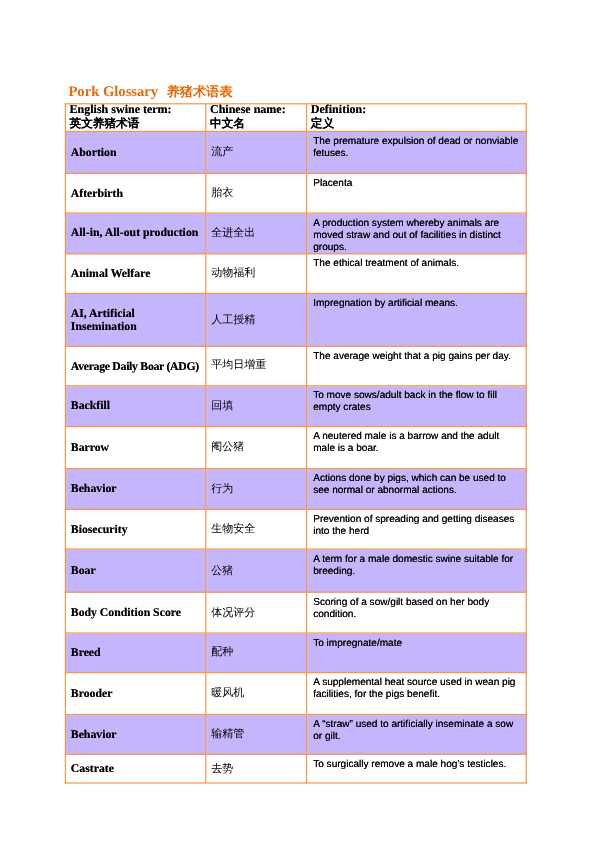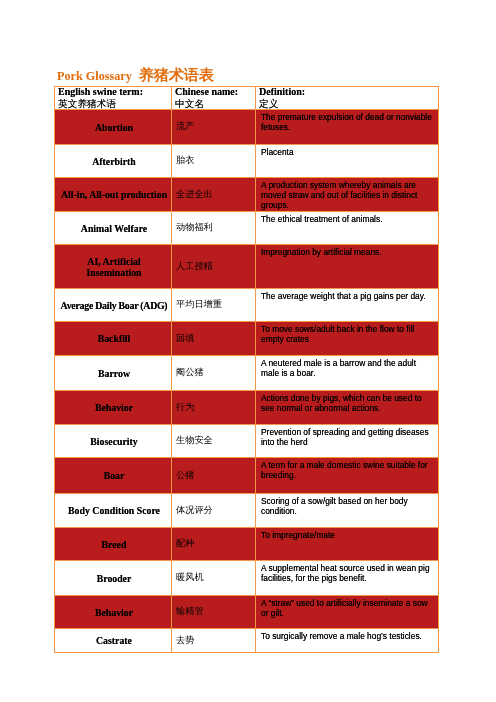--- a/index.html
+++ b/index.html
@@ -3,36 +3,36 @@
 <meta charset="utf-8">
 <title>Pork Glossary</title>
 <style>
   html,body{margin:0;padding:0;background:#ffffff;}
   body{width:496px;height:702px;overflow:hidden;font-family:"Liberation Serif",serif;
        -webkit-font-smoothing:antialiased;}
   .page{position:relative;width:496px;height:702px;background:#fff;}
 
   .title{position:absolute;left:57px;top:70px;font-family:"Liberation Serif",serif;
          font-weight:bold;font-size:12.2px;color:#E36C0A;white-space:nowrap;line-height:13px;}
-  .title .cn{font-weight:bold;font-size:15px;font-family:Liberation Mono, monospace;margin-left:4px;text-align:center;}
+  .title .cn{font-weight:bold;font-size:11px;font-family:Liberation Mono, monospace;margin-left:4px;text-align:center;}
 
   table.gloss{position:absolute;left:54px;top:86px;width:384px;border-collapse:collapse;
               table-layout:fixed;}
   table.gloss td{border:1px solid #F79646;padding:0;vertical-align:middle;}
 
   table.gloss td.hdrcell{vertical-align:top;}
   .hdrline{font-family:"Liberation Serif",serif;font-weight:bold;font-size:10px;
            color:#000;line-height:10.5px;padding-left:3px;text-shadow:0 0 0.3px rgba(0,0,0,0.7);}
-  .hdrline.cnline{font-family:"Liberation Serif",serif;font-weight:normal;font-size:9.7px;line-height:11.5px;}
+  .hdrline.cnline{font-family:"Liberation Serif",serif;font-weight:bold;font-size:9.7px;line-height:11.5px;}
 
-  tr.shade > td{background:#b91c1c;}
+  tr.shade > td{background:#c4b5fd;}
   tr.plain > td{background:#ffffff;}
 
   table.gloss td.term{font-family:"Liberation Serif",serif;font-weight:bold;font-size:9.8px;color:#000;
-          padding:0 2px 0 4px;line-height:11px;white-space:nowrap;text-shadow:0 0 0.3px rgba(0,0,0,0.7);text-align:center;}
+          padding:0 2px 0 4px;line-height:11px;white-space:nowrap;text-shadow:0 0 0.3px rgba(0,0,0,0.7);}
   table.gloss td.term.tight{letter-spacing:-0.24px;}
   table.gloss td.cn{font-family:"Liberation Serif",serif;font-size:9.2px;color:#000;padding:0 2px 1px 4px;
         line-height:11px;}
   table.gloss td.def{font-family:"Liberation Sans",sans-serif;font-size:8.4px;color:#000;
          padding:2px 4px 0 5px;vertical-align:top;line-height:10px;text-shadow:0 0 0.35px rgba(0,0,0,0.85);}
 </style>
 </head>
 <body>
 
 <div class="page">

